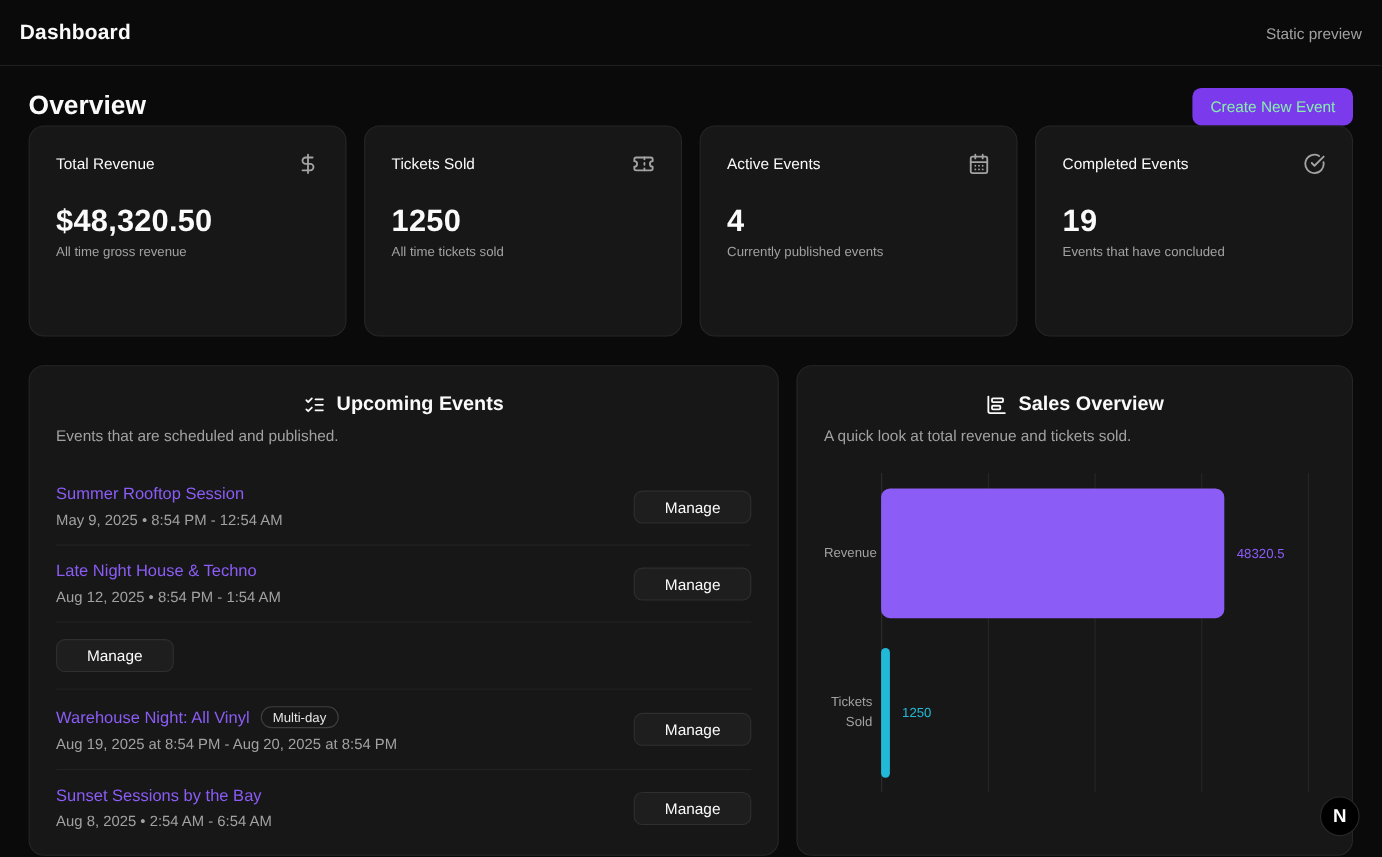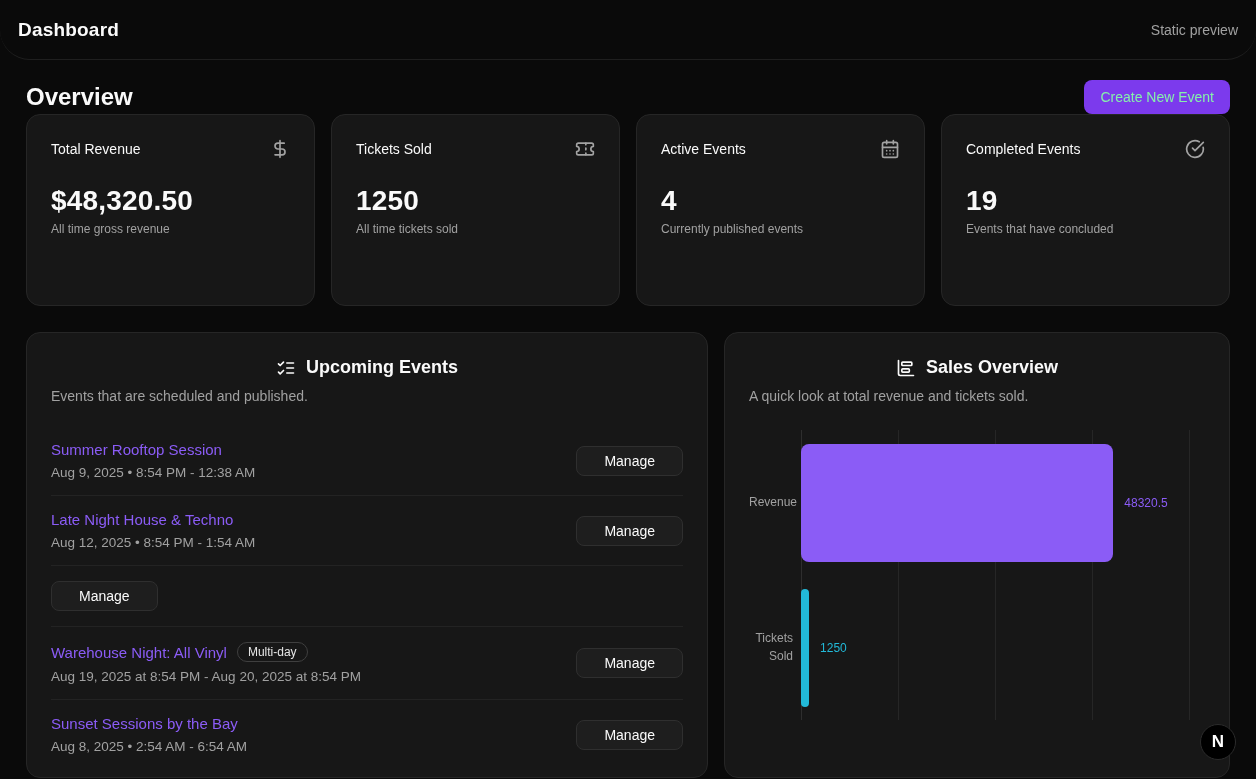--- a/index.html
+++ b/index.html
@@ -12,21 +12,20 @@
   }
 
   
   .topbar {
     height: 60px;
     display: flex;
     align-items: center;
     justify-content: space-between;
     padding: 0 18px;
     border-bottom: 1px solid #1f1f1f;
-    border-radius: 30px;
   }
   .topbar-title { font-size: 19px; font-weight: 700; letter-spacing: .2px; }
   .topbar-status { font-size: 14px; color: #a1a1a1; }
 
   
   .main { padding: 20px 26px 0 26px; }
 
   .page-header {
     display: flex;
     align-items: center;
@@ -258,21 +257,21 @@
         <span class="panel-title">Upcoming Events</span>
       </div>
       <div class="panel-subtitle">Events that are scheduled and published.</div>
       <div class="events-list">
           <div class="event-row">
     <div>
       <div class="event-name-line">
         <span class="event-name">Summer Rooftop Session</span>
 
       </div>
-      <div class="event-time">Aug 9, 2025 • 8:54 PM - 12:38 AM</div>
+      <div class="event-time">May 9, 2025 • 8:54 PM - 12:54 AM</div>
     </div>
     <button class="manage-btn">Manage</button>
   </div>
           <div class="event-row">
     <div>
       <div class="event-name-line">
         <span class="event-name">Late Night House &amp; Techno</span>
 
       </div>
       <div class="event-time">Aug 12, 2025 • 8:54 PM - 1:54 AM</div>

